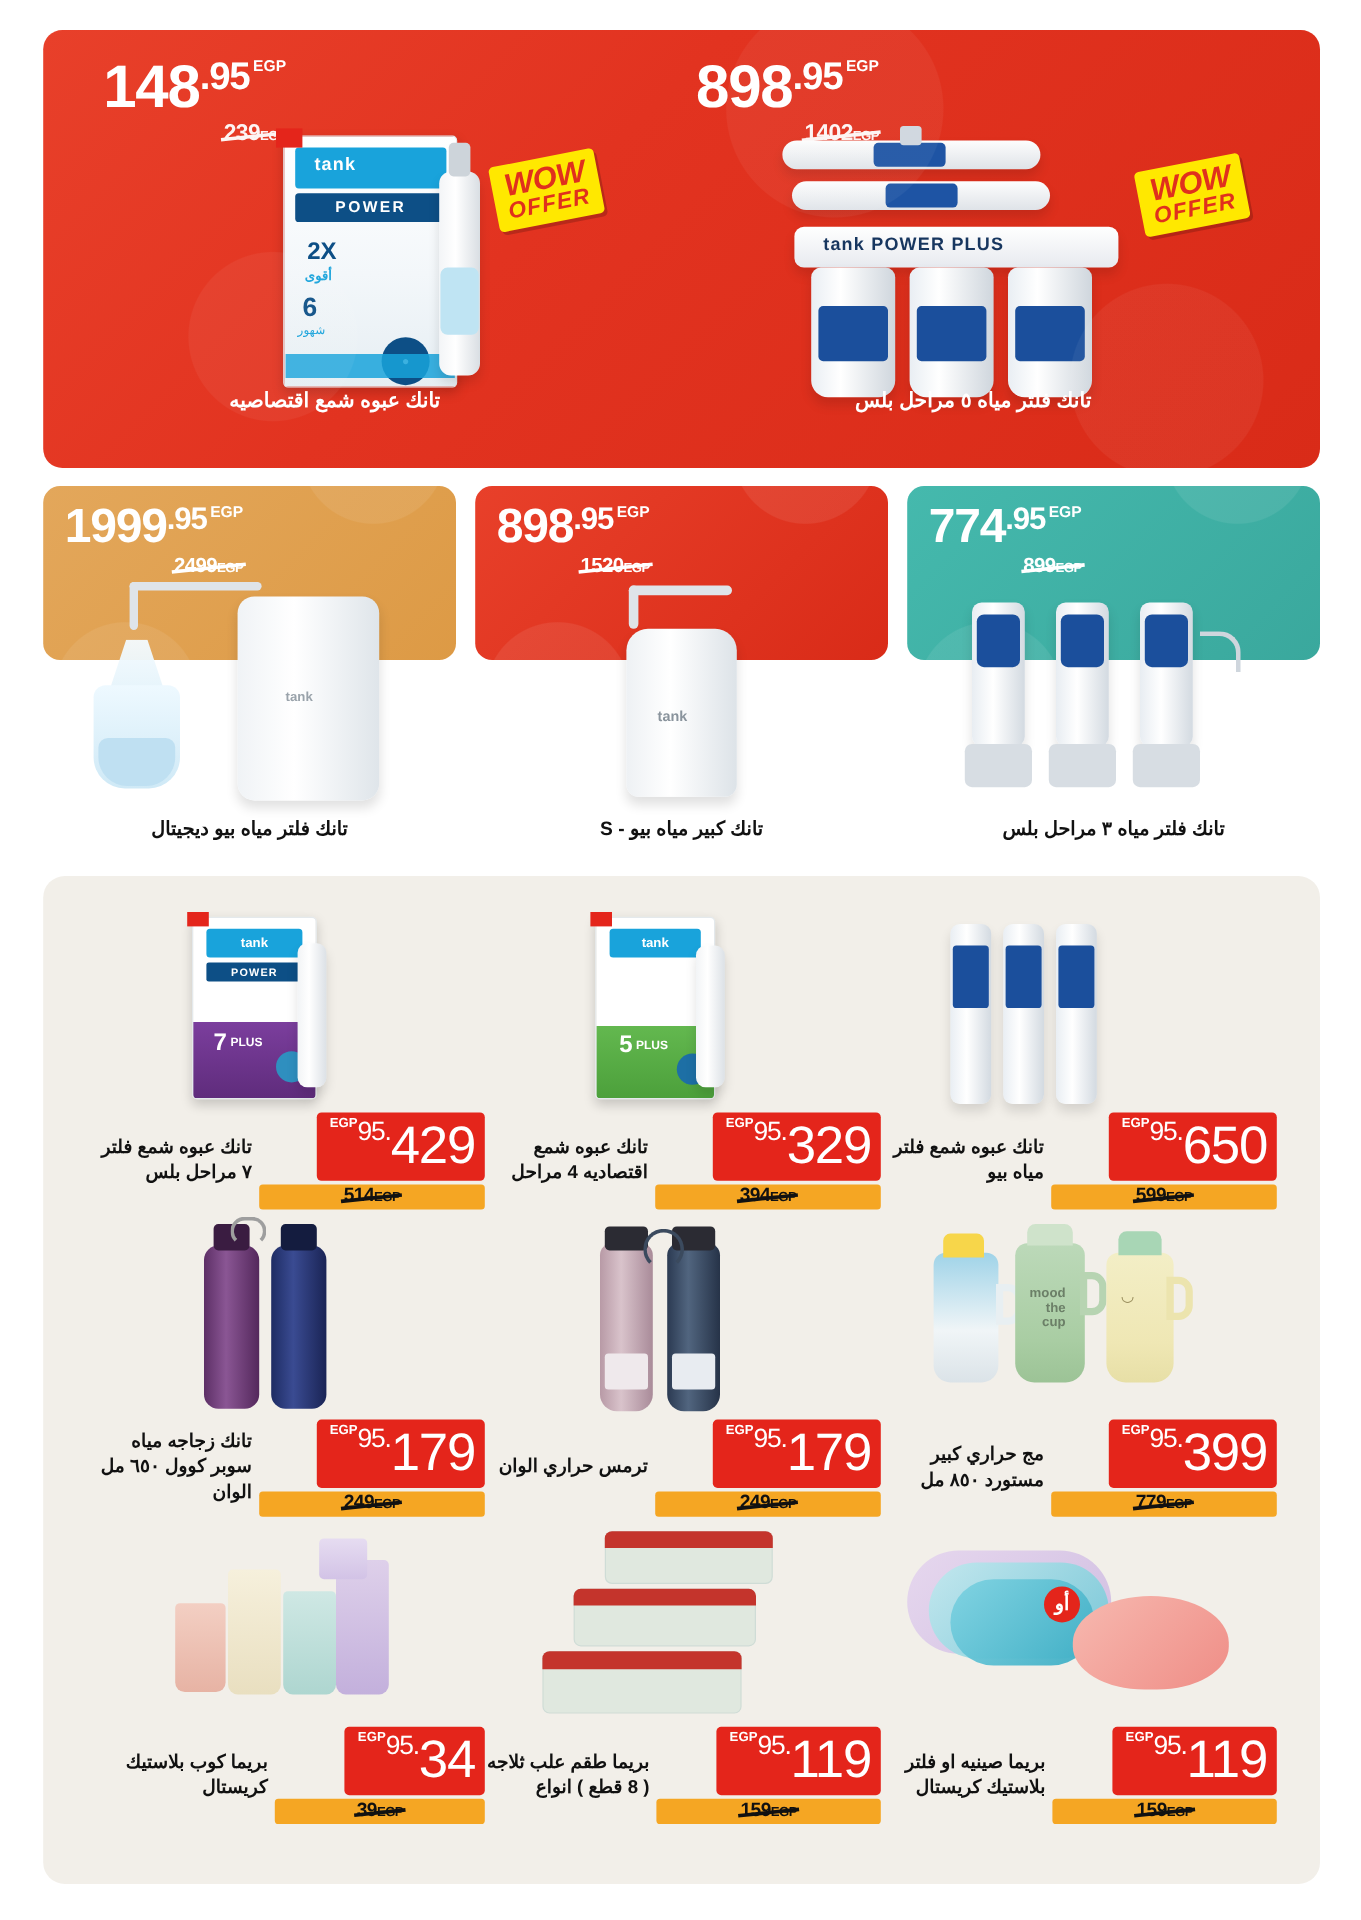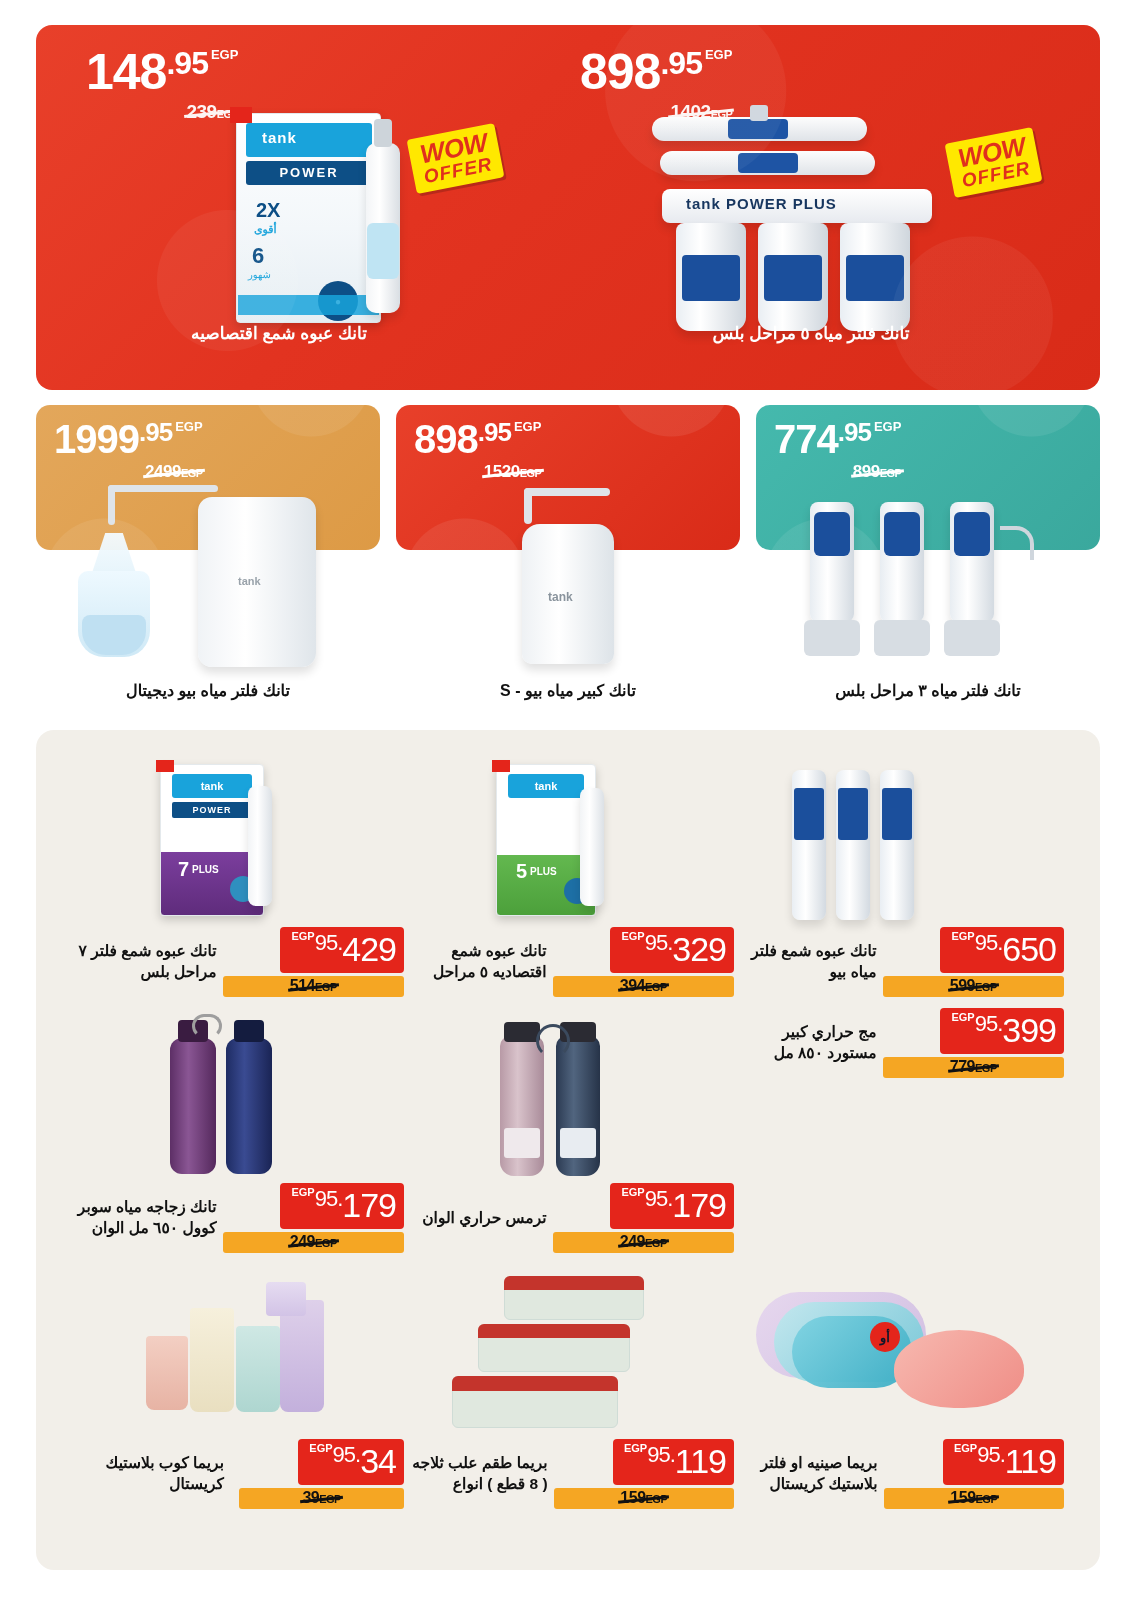--- a/index.html
+++ b/index.html
@@ -106,40 +106,40 @@
   .cell-bottom { display: flex; align-items: center; justify-content: space-between; gap: 6px; }
   .cell-name {
     font-size: 15.5px; font-weight: 700; color:#111; line-height: 1.35;
     text-align: right; width: 150px;
   }
   .tag { position: relative; }
   .tag .new {
     background: #e4251b; color: #fff; border-radius: 4px;
     padding: 3px 8px 4px; display: inline-flex; align-items: flex-start;
   }
-  .tag .new .p-int { font-size: 34px; }
+  .tag .new .p-int { font-size: 44px; }
   .tag .new .p-dec { font-size: 22px; }
   .tag .new .p-cur { font-size: 11px; }
   .tag .old {
     background: #f5a623; color:#111; border-radius: 3px; margin-top: 3px;
     padding: 1px 8px 2px; display:inline-block; text-align:center; width: 100%;
   }
   .tag .old .old-price { font-size: 16px; }
   .cyl { position:absolute; border-radius: 6px; }
   .label-blue { background:#1b4f9c; }
   .shadow { box-shadow: 0 6px 10px rgba(0,0,0,.12); }
 
   .bottle { position:absolute; border-radius: 14px; }
   .cap { position:absolute; border-radius: 4px; background:#2b2b33; }
 
   .box3d { position:absolute; border-radius: 4px; background:#fff; box-shadow: 0 4px 10px rgba(0,0,0,.18); }
 
   .or-badge {
     position:absolute; width: 30px; height: 30px; border-radius: 50%;
-    background:#e4251b; color:#0f172a; font-size: 13px; font-weight:700;
+    background:#e4251b; color:#ffffff; font-size: 16px; font-weight:700;
     display:flex; align-items:center; justify-content:center;
   }
 </style>
 </head>
 <body>
 
 <div class="page">
 
   <div class="hero">
 
@@ -361,21 +361,21 @@
         <div class="tag">
           <div class="new">
             <span class="p-int">329</span>
             <span class="p-dec">.95</span>
             <span class="p-cur">EGP</span>
           </div>
           <div class="old">
             <span class="old-price"><span>394</span><span class="old-cur">EGP</span><span class="strike"></span></span>
           </div>
         </div>
-        <div class="cell-name">تانك عبوه شمع اقتصاديه ٥ مراحل</div>
+        <div class="cell-name">تانك عبوه شمع اقتصاديه 4 مراحل</div>
       </div>
     </div>
 
     <div class="cell" style="right:696px; top:22px;">
       <div class="cell-img">
         <div class="box3d" style="left:86px; top:12px; width:104px; height:152px; background:linear-gradient(180deg,#ffffff 58%,#7b3e9d 58%,#5f2c7c 100%); border:1px solid #e4e9ec;"></div>
         <div style="position:absolute; left:98px; top:22px; width:80px; height:24px; background:#19a3db; border-radius:3px; color:#fff; font-size:11px; font-weight:800; text-align:center; line-height:24px;">tank</div>
         <div style="position:absolute; left:98px; top:50px; width:80px; height:16px; background:#0d4f86; border-radius:2px; color:#fff; font-size:9px; font-weight:800; text-align:center; line-height:16px; letter-spacing:1px;">POWER</div>
         <div style="position:absolute; left:104px; top:106px; color:#fff; font-size:20px; font-weight:800;">7</div>
         <div style="position:absolute; left:118px; top:112px; color:#fff; font-size:10px; font-weight:700;">PLUS</div>
@@ -392,20 +392,35 @@
           </div>
           <div class="old">
             <span class="old-price"><span>514</span><span class="old-cur">EGP</span><span class="strike"></span></span>
           </div>
         </div>
         <div class="cell-name">تانك عبوه شمع فلتر ٧ مراحل بلس</div>
       </div>
     </div>
 
     <div class="cell" style="right:36px; top:278px;">
+      <div class="cell-img">
+        <div style="position:absolute; left:44px; top:36px; width:54px; height:108px; background:linear-gradient(180deg,#9fd3e8,#f0f5f7 60%,#dbe3e8); border-radius:10px 10px 14px 14px;"></div>
+        <div style="position:absolute; left:52px; top:20px; width:34px; height:20px; background:#f7d64a; border-radius:6px 6px 0 0;"></div>
+        <div style="position:absolute; left:96px; top:62px; width:22px; height:34px; border:6px solid #e8eff2; border-radius:0 12px 12px 0;"></div>
+
+        <div style="position:absolute; left:112px; top:28px; width:58px; height:116px; background:linear-gradient(180deg,#bcd9b9,#a9cda3 70%,#9cc396); border-radius:10px 10px 16px 16px;"></div>
+        <div style="position:absolute; left:122px; top:12px; width:38px; height:18px; background:#cfe3cb; border-radius:7px 7px 0 0;"></div>
+        <div style="position:absolute; left:124px; top:64px; color:#6b7f67; font-size:11px; font-weight:700; line-height:1.1;">mood<br>the<br>cup</div>
+        <div style="position:absolute; left:166px; top:52px; width:22px; height:36px; border:6px solid #b7d4b2; border-radius:0 12px 12px 0;"></div>
+
+        <div style="position:absolute; left:188px; top:36px; width:56px; height:108px; background:linear-gradient(180deg,#f3eec6,#efe7b4 70%,#e7dfa6); border-radius:10px 10px 16px 16px;"></div>
+        <div style="position:absolute; left:198px; top:18px; width:36px; height:20px; background:#a8d6b5; border-radius:7px 7px 0 0;"></div>
+        <div style="position:absolute; left:200px; top:64px; color:#9b9060; font-size:13px;">◡</div>
+        <div style="position:absolute; left:238px; top:56px; width:22px; height:36px; border:6px solid #ece4ae; border-radius:0 12px 12px 0;"></div>
+      </div>
       <div class="cell-bottom">
         <div class="tag">
           <div class="new">
             <span class="p-int">399</span>
             <span class="p-dec">.95</span>
             <span class="p-cur">EGP</span>
           </div>
           <div class="old">
             <span class="old-price"><span>779</span><span class="old-cur">EGP</span><span class="strike"></span></span>
           </div>

